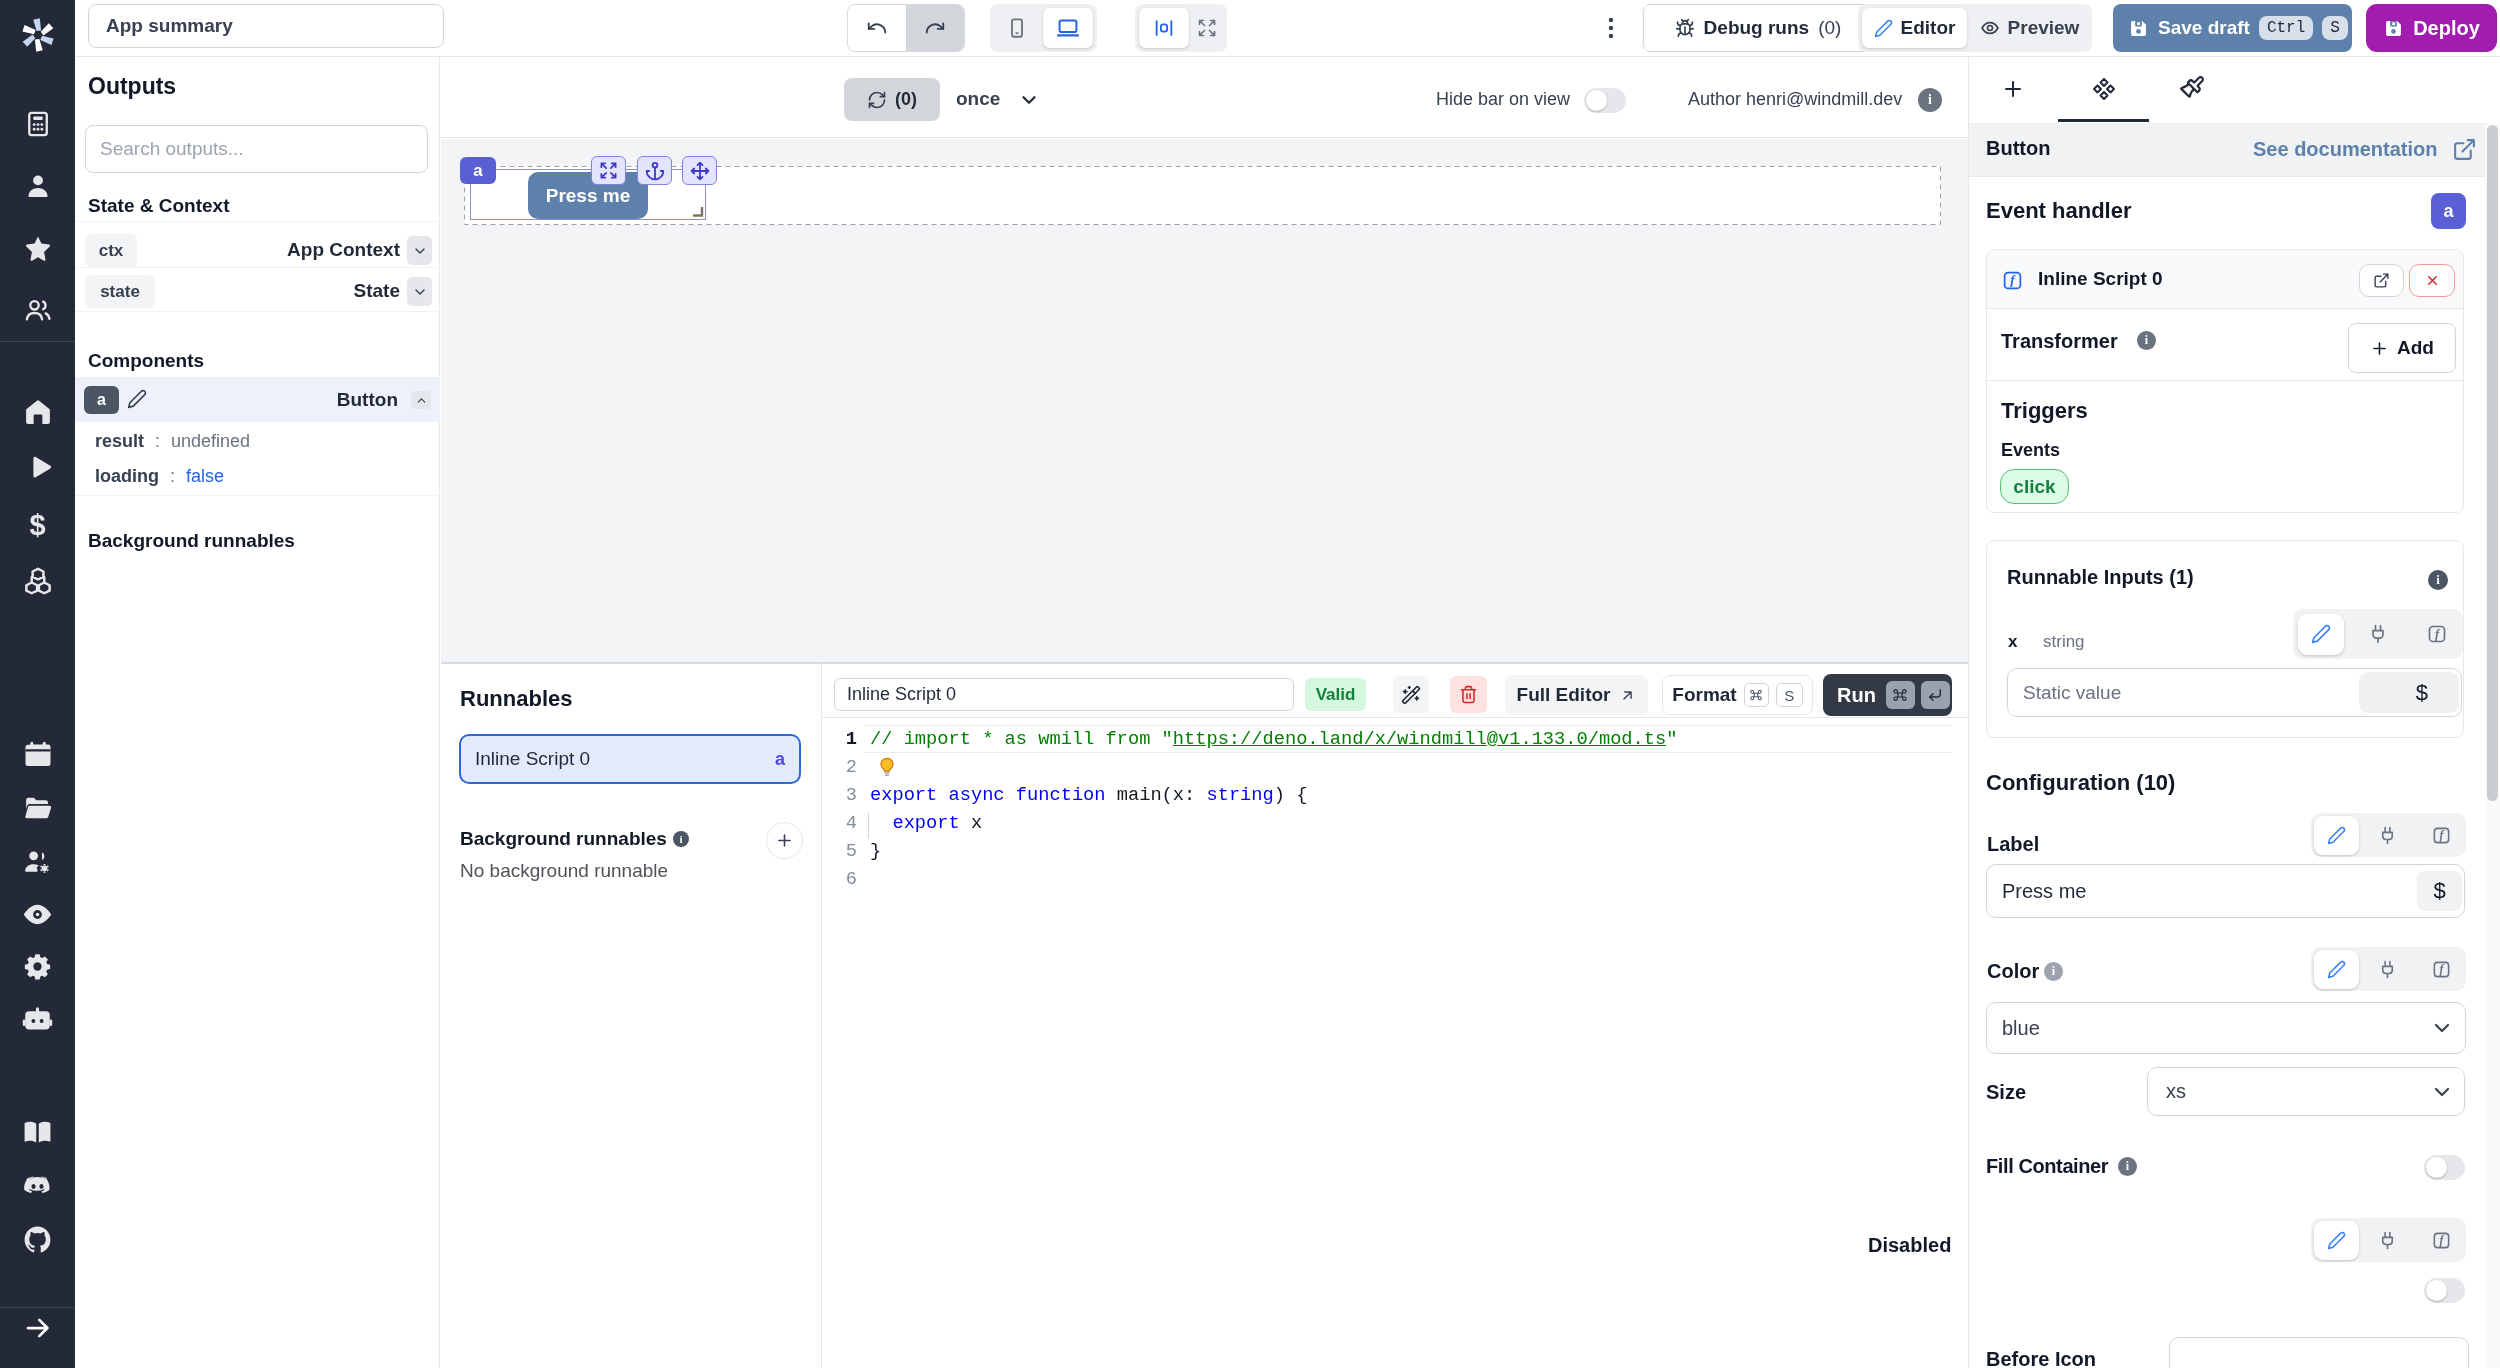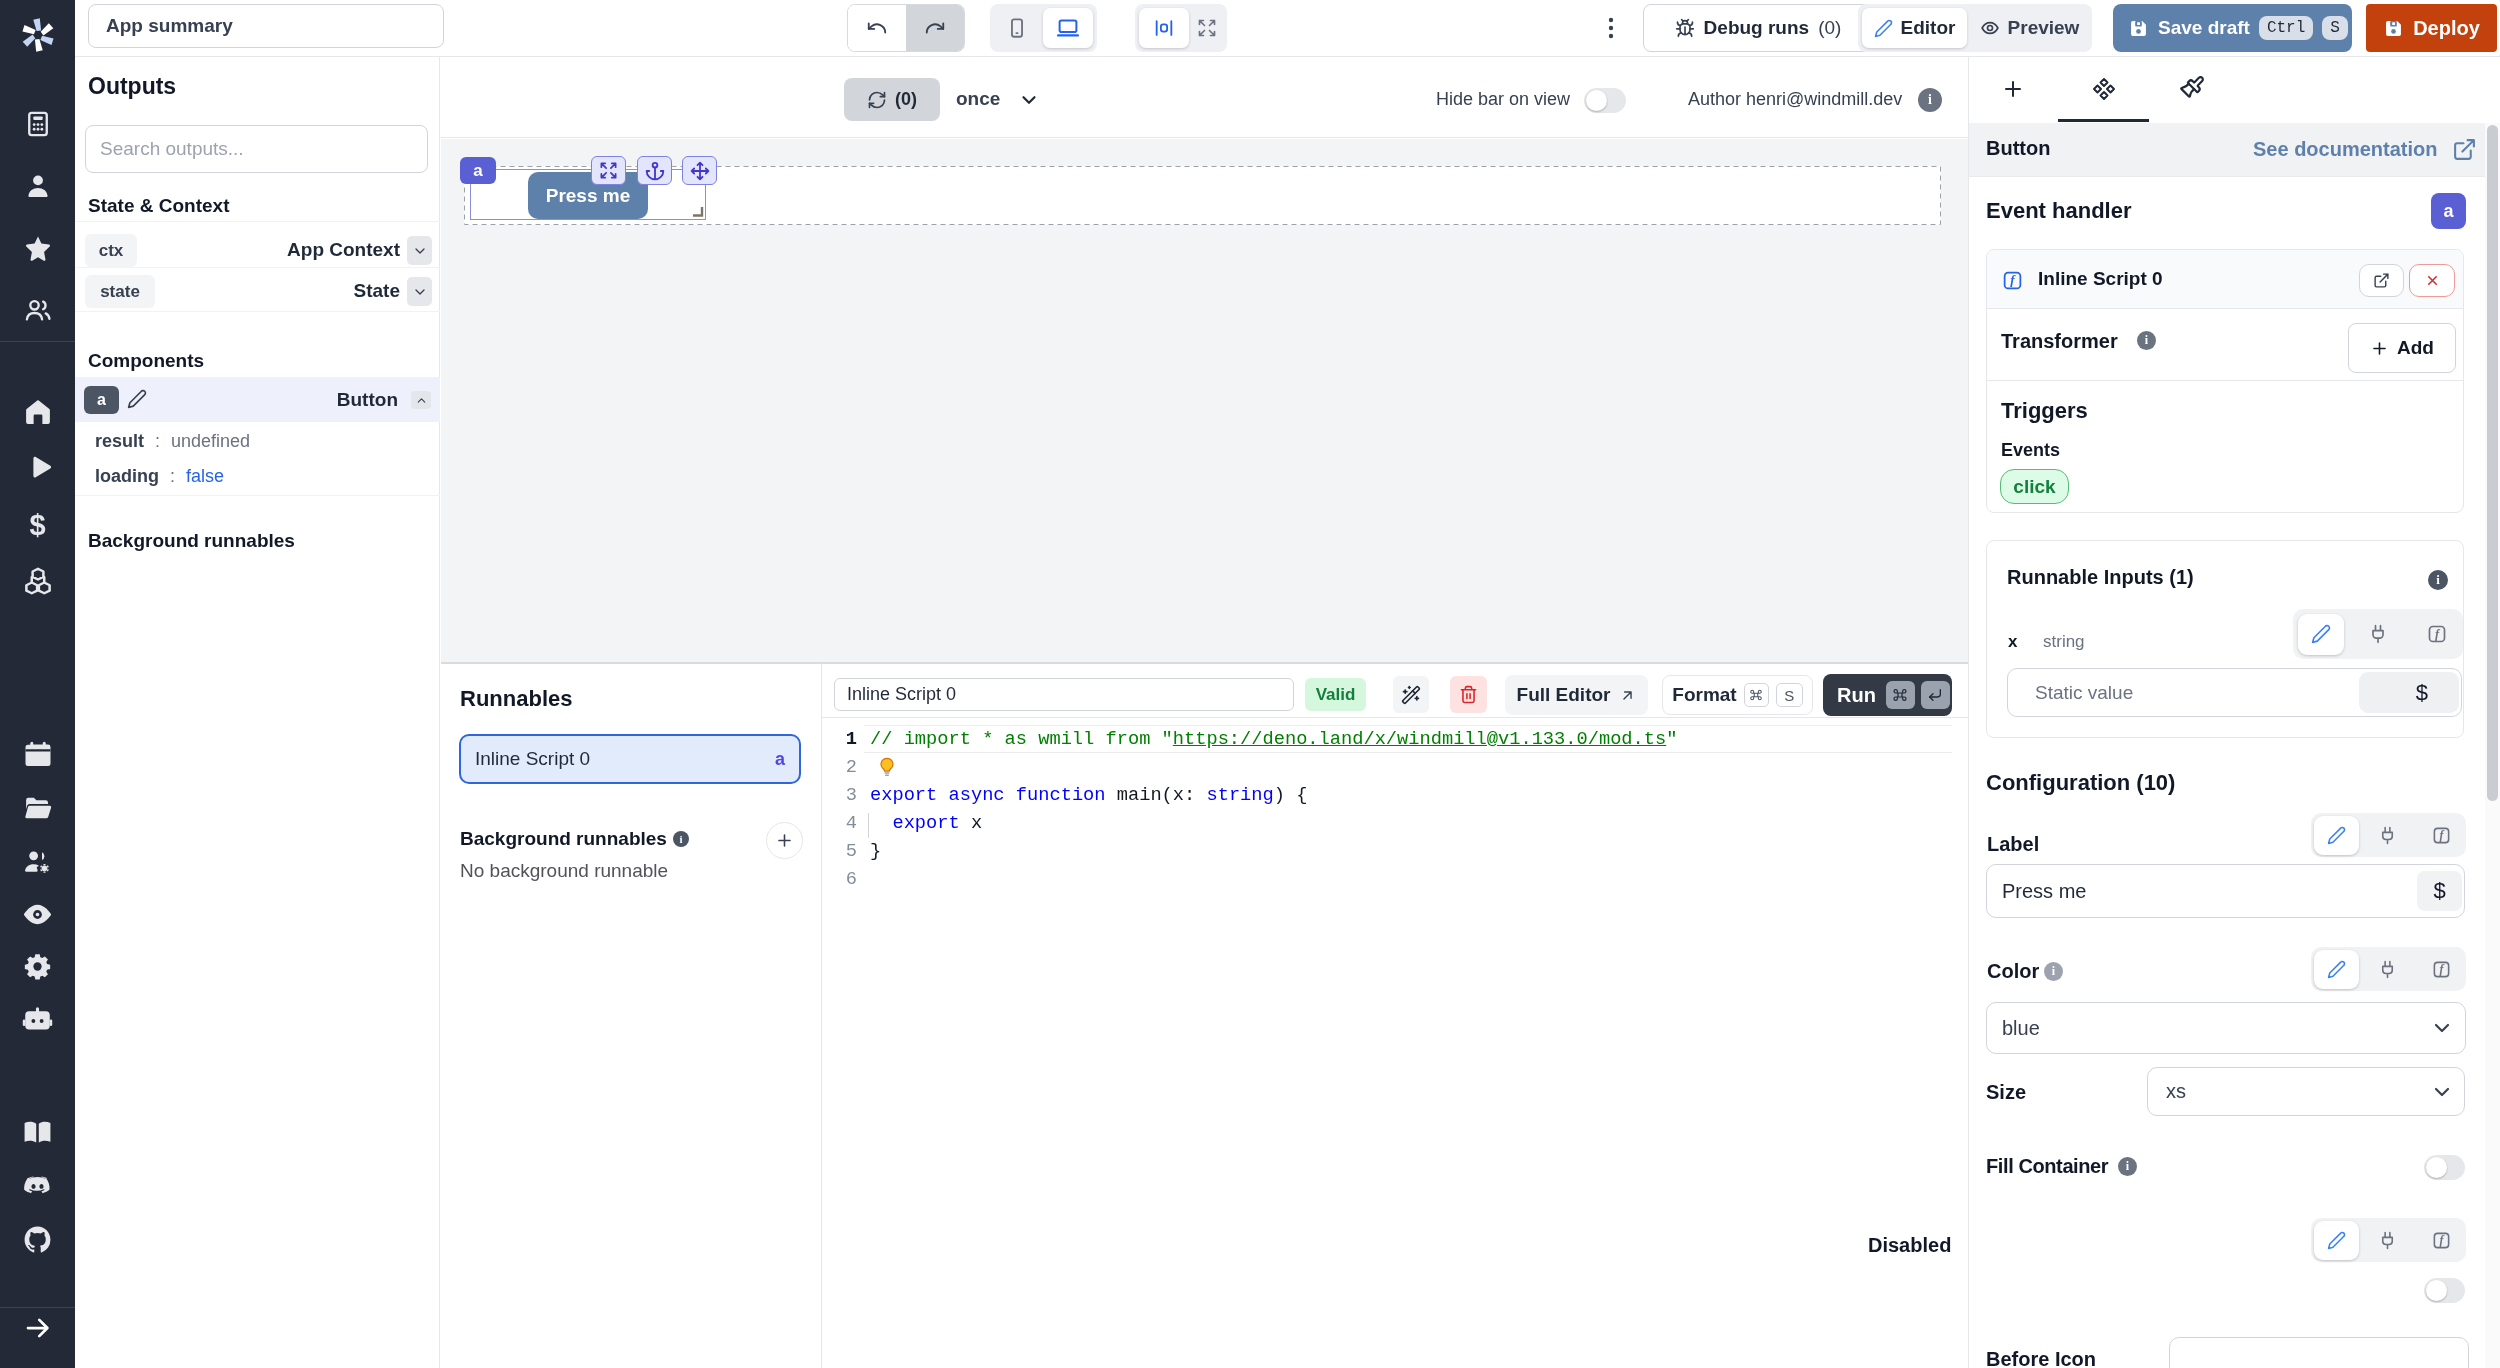--- a/index.html
+++ b/index.html
@@ -203,21 +203,21 @@
       <path fill="#fff" d="M3.5 5.5a2 2 0 0 1 2-2h10.7l4.3 4.3V18.5a2 2 0 0 1-2 2h-13a2 2 0 0 1-2-2z"></path>
       <rect x="8.2" y="3.5" width="7.6" height="6.2" rx="1" fill="#5e81ac"></rect>
       <rect x="10.5" y="4.9" width="3.2" height="3.2" rx="0.6" fill="#fff"></rect>
       <circle cx="12" cy="15.3" r="2.7" fill="#5e81ac"></circle>
     </svg>
   <span style="font-size:19px;font-weight:bold;">Save draft</span>
   <span class="kbd" style="background:#d8dfe9;color:#1f2937;border-radius:8px;font-size:16px;padding:3px 8px;">Ctrl</span>
   <span class="kbd" style="background:#d8dfe9;color:#1f2937;border-radius:8px;font-size:16px;padding:3px 8px;">S</span>
 </div>
 
-<div class="abs row" style="left:2366px;top:4px;width:131px;height:48px;background:#c2410c;border-radius:4px;justify-content:center;gap:9px;color:#fff;">
+<div class="abs row" style="left:2366px;top:4px;width:131px;height:48px;background:#a21caf;border-radius:11px;justify-content:center;gap:9px;color:#fff;">
   <svg width="21" height="21" viewBox="0 0 24 24">
       <path fill="#fff" d="M3.5 5.5a2 2 0 0 1 2-2h10.7l4.3 4.3V18.5a2 2 0 0 1-2 2h-13a2 2 0 0 1-2-2z"></path>
       <rect x="8.2" y="3.5" width="7.6" height="6.2" rx="1" fill="#5e81ac"></rect>
       <rect x="10.5" y="4.9" width="3.2" height="3.2" rx="0.6" fill="#fff"></rect>
       <circle cx="12" cy="15.3" r="2.7" fill="#5e81ac"></circle>
     </svg>
   <span style="font-size:20px;font-weight:bold;">Deploy</span>
 </div>
 
 <div class="abs" id="leftpanel" style="left:75px;top:57px;width:365px;height:1311px;background:#fff;border-right:1px solid #e5e7eb;"></div>
@@ -483,21 +483,21 @@
           <path d="M12 22v-5M9 8V2M15 8V2M6 8h12v5a4 4 0 0 1-4 4h-4a4 4 0 0 1-4-4V8Z" class="st"></path>
         </svg>
       </div>
     <div class="row" style="width:52px;justify-content:center;color:#6b7280;">
         <svg width="20" height="20" viewBox="0 0 24 24">
           <rect x="3" y="3" width="18" height="18" rx="4" class="st"></rect>
           <text x="12" y="16.5" text-anchor="middle" font-family="Liberation Serif,serif" font-style="italic" font-weight="bold" font-size="15" fill="currentColor" stroke="none">f</text>
         </svg>
       </div>
   </div>
-  <div class="abs row" style="left:20px;top:127px;width:455px;height:49px;border:1px solid #d1d5db;border-radius:10px;padding-left:27px;font-size:19px;color:#6b7280;">Static value</div>
+  <div class="abs row" style="left:20px;top:127px;width:455px;height:49px;border:1px solid #d1d5db;border-radius:10px;padding-left:15px;font-size:19px;color:#6b7280;">Static value</div>
   <div class="abs row" style="left:372px;top:131px;width:100px;height:41px;background:#eef0f2;border-radius:9px;justify-content:flex-end;padding-right:31px;font-size:22px;color:#111827;">$</div>
 </div>
 
 <div class="abs" style="left:1986px;top:770px;font-size:22px;font-weight:bold;color:#111827;">Configuration (10)</div>
 <div class="abs" style="left:1987px;top:833px;font-size:20px;font-weight:bold;color:#111827;">Label</div>
 <div class="abs row" style="left:2311px;top:813px;width:155px;height:44px;background:#f1f2f4;border-radius:10px;">
   <div class="row" style="margin-left:3px;width:45px;height:39px;background:#fff;border-radius:9px;box-shadow:0 1px 3px rgba(0,0,0,.2);justify-content:center;color:#3b82f6;">
       <svg width="19" height="19" viewBox="0 0 24 24">
         <path d="M17 3a2.85 2.85 0 1 1 4 4L7.5 20.5 2 22l1.5-5.5Z" class="st"></path>
       </svg>

